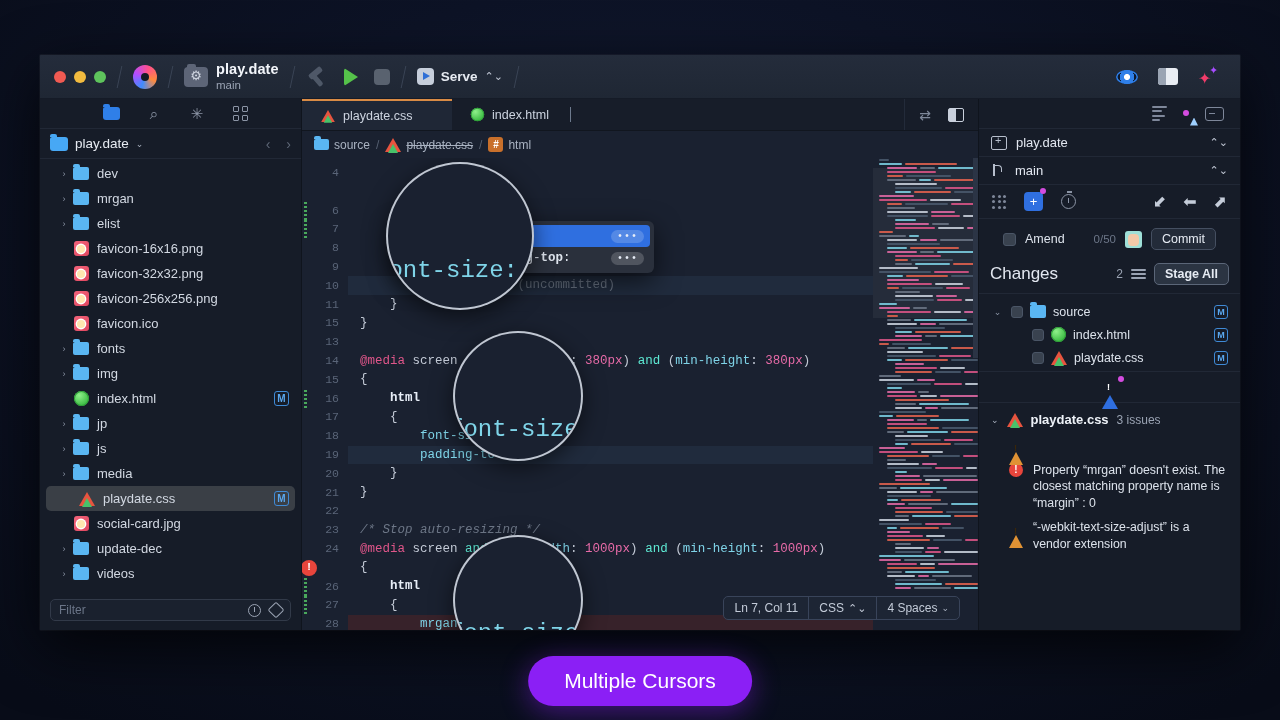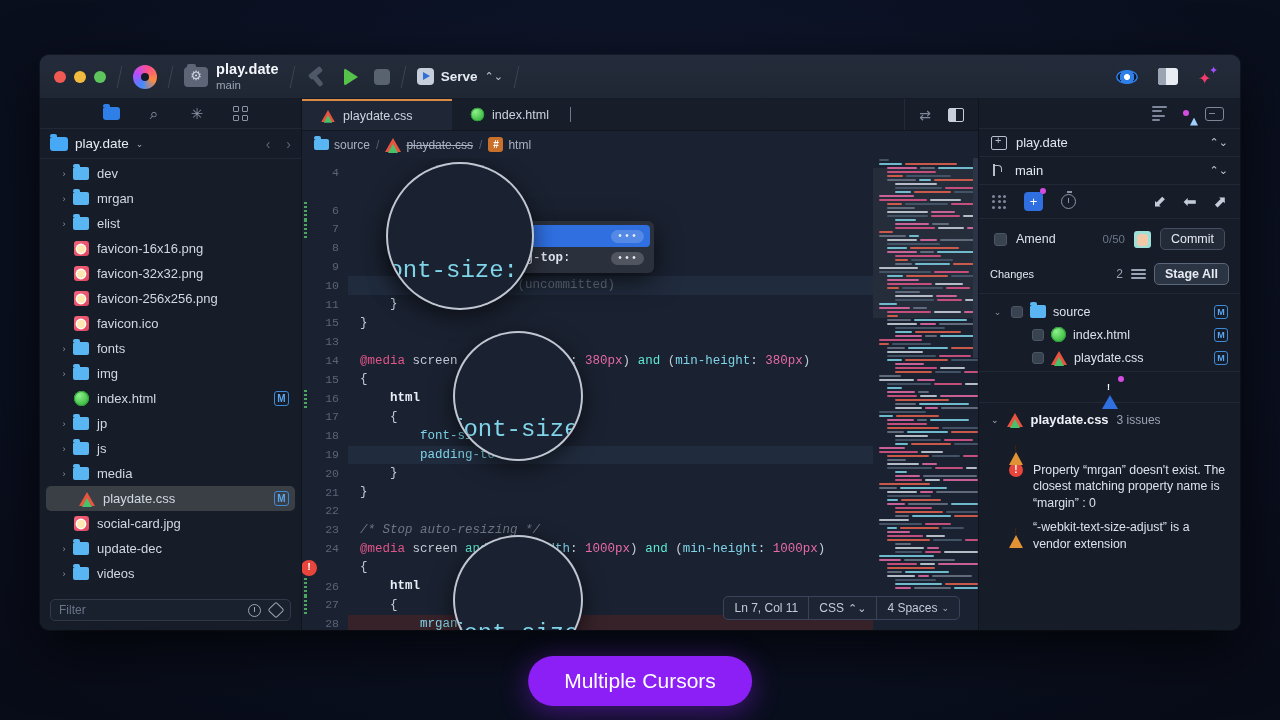--- a/index.html
+++ b/index.html
@@ -13,21 +13,21 @@
     background: radial-gradient(ellipse 900px 600px at 50% 35%, #121a31 0%, #0d1326 45%, #080c18 100%);
     position: relative;
   }
 
   
   .window {
     position: absolute;
     left: 40px; top: 55px;
     width: 1200px; height: 575px;
     background: #1b2230;
-    border-radius: 9px;
+    border-radius: 1px;
     box-shadow: 0 18px 60px rgba(0,0,0,.75), 0 0 0 1px rgba(255,255,255,.05);
     overflow: hidden;
     display: flex; flex-direction: column;
   }
 
   
   .titlebar {
     height: 44px; flex: 0 0 44px;
     background: linear-gradient(180deg,#242c3b 0%, #1f2734 100%);
     display: flex; align-items: center;
@@ -255,33 +255,33 @@
   .act-blue{width:19px;height:19px;background:#2f6fe0;border-radius:4px;position:relative;
     display:flex;align-items:center;justify-content:center;color:#fff;font-size:13px;line-height:1;}
   .act-timer{width:15px;height:15px;border:1.5px solid #8b94a5;border-radius:50%;position:relative;}
   .act-timer::after{content:"";position:absolute;left:6px;top:3px;width:1.4px;height:5px;background:#8b94a5;}
   .act-timer::before{content:"";position:absolute;left:5px;top:-4px;width:5px;height:2px;background:#8b94a5;}
   .arrow-ico{font-size:16px;color:#c4ccd9;line-height:1;}
   .rp-actions .right{margin-left:auto;display:flex;gap:17px;align-items:center;}
 
   .msgbox{margin:9px 11px 0;height:56px;border:1px solid #2b3444;border-radius:5px;background:#1a2130;
     padding:7px 9px;font-size:12px;color:#5e6879;}
-  .commit-row{display:flex;align-items:center;gap:9px;padding:9px 15px 8px;}
+  .commit-row{display:flex;align-items:center;gap:9px;padding:9px 24px 8px;}
   .chk{width:13px;height:13px;border-radius:3px;background:#39424f;border:1px solid #4a5566;}
   .commit-row .lbl{font-size:12.5px;color:#dde3ec;}
   .counter{margin-left:auto;font-size:11.5px;color:#6c7688;}
   .avatar{width:17px;height:17px;border-radius:3px;background:#9fe0d8;position:relative;overflow:hidden;}
   .avatar::after{content:"";position:absolute;left:3px;top:3px;width:11px;height:12px;border-radius:4px;
     background:#f3c9a8;}
   .btn{border:1px solid #454f61;border-radius:5px;padding:3px 10px;font-size:12.5px;color:#e6ebf3;
     background:#232b39;}
   .btn.strong{background:#2b3442;border-color:#5b6678;font-weight:bold;}
 
   .changes-row{display:flex;align-items:center;gap:8px;padding:5px 11px 8px;border-bottom:1px solid #212836;}
-  .changes-row .lbl{font-size:11px;color:#e2e7f0;}
+  .changes-row .lbl{font-size:17px;color:#e2e7f0;}
   .changes-row .num{margin-left:auto;font-size:12px;color:#9aa3b3;}
   .slider-ico{display:flex;flex-direction:column;gap:2.5px;width:15px;}
   .slider-ico i{height:1.8px;background:#9aa3b3;border-radius:1px;}
 
   .chg-list{padding:6px 0 2px;}
   .chg{display:flex;align-items:center;height:23px;padding:0 12px;gap:7px;font-size:12.5px;color:#dce2eb;}
   .chg .tarrow{flex:0 0 13px;}
   .chk-sm{width:12px;height:12px;border-radius:3px;background:#39424f;border:1px solid #4a5566;flex:0 0 12px;}
   .chg .badge-m{width:14px;height:14px;font-size:9px;}
 

